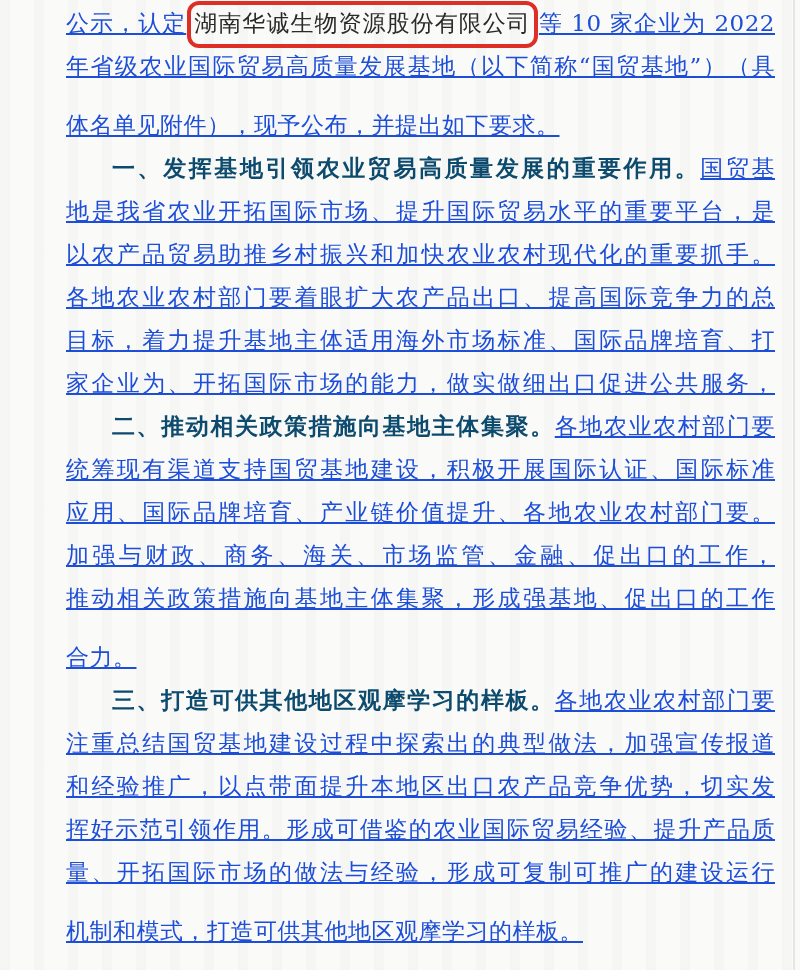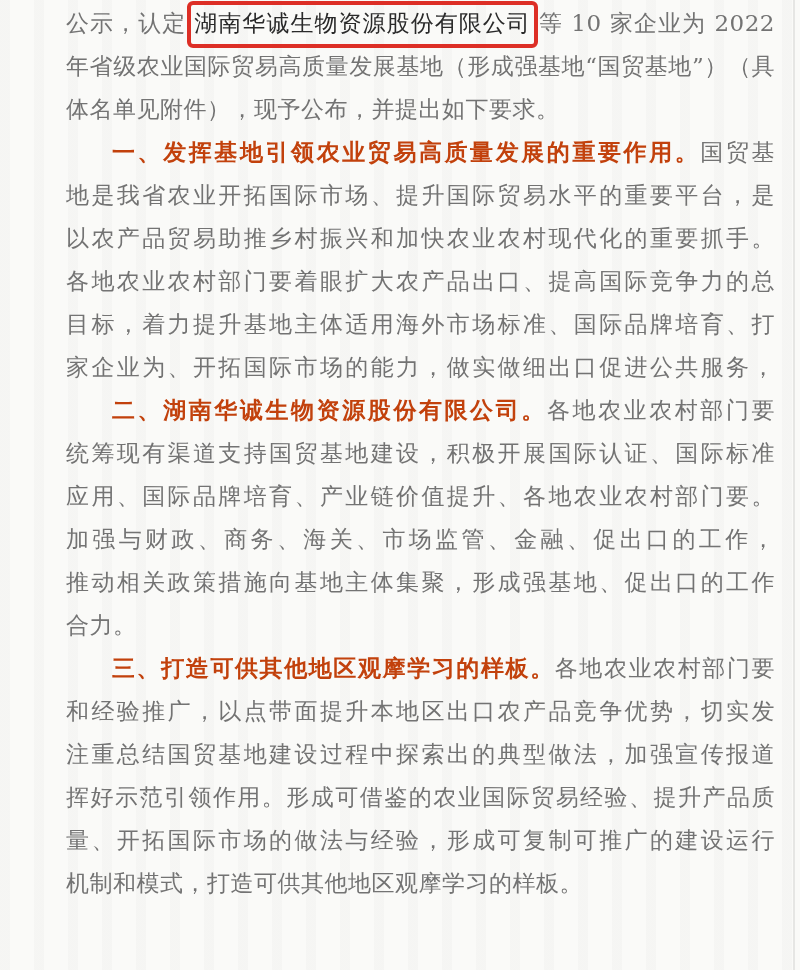--- a/index.html
+++ b/index.html
@@ -46,66 +46,66 @@
   }
   .paragraph { margin: 0; }
   .line {
     text-align: justify;
     text-justify: inter-ideograph;
     height: 43px;
     overflow: visible;
     white-space: normal;
   }
   .line.fill { text-align-last: justify; }
-  .line.nofill { text-align-last: left; }
+  .line.nofill { text-align-last: left; margin-top: 16px; }
   .line.indent { padding-left: 46px; }
-  .seg-normal { color: #737373; }
+  .seg-normal { color: #1d4ed8; text-decoration: underline; }
   .seg-heading {
     font-family: Liberation Sans, sans-serif;
     font-weight: 700;
-    color: #c2410c;
+    color: #0c4a6e;
     letter-spacing: 0.5px;
   }
   .seg-redbox {
     border: 4px solid var(--highlight-red, #dd2f26);
-    border-radius: 6px;
+    border-radius: 12px;
     padding: 5px 3px 8px 3px;
     margin: 0 1px;
   }
 </style>
 </head>
 <body>
 
 <div class="page" style="background: rgb(250, 250, 248);">
   <div class="scan-streaks"></div>
   <div class="scan-edge-line"></div>
   <div class="doc-body">
       <div class="paragraph">
         <div class="line fill"><span class="seg-normal">公示，认定</span><span class="seg-redbox">湖南华诚生物资源股份有限公司</span><span class="seg-normal">等 10 家企业为 2022</span></div>
-        <div class="line fill"><span class="seg-normal">年省级农业国际贸易高质量发展基地（形成强基地“国贸基地”）（具</span></div>
+        <div class="line fill"><span class="seg-normal">年省级农业国际贸易高质量发展基地（以下简称“国贸基地”）（具</span></div>
         <div class="line nofill"><span class="seg-normal">体名单见附件），现予公布，并提出如下要求。</span></div>
       </div>
       <div class="paragraph">
         <div class="line fill indent"><span class="seg-heading">一、发挥基地引领农业贸易高质量发展的重要作用。</span><span class="seg-normal">国贸基</span></div>
         <div class="line fill"><span class="seg-normal">地是我省农业开拓国际市场、提升国际贸易水平的重要平台，是</span></div>
         <div class="line fill"><span class="seg-normal">以农产品贸易助推乡村振兴和加快农业农村现代化的重要抓手。</span></div>
         <div class="line fill"><span class="seg-normal">各地农业农村部门要着眼扩大农产品出口、提高国际竞争力的总</span></div>
         <div class="line fill"><span class="seg-normal">目标，着力提升基地主体适用海外市场标准、国际品牌培育、打</span></div>
         <div class="line fill"><span class="seg-normal">家企业为、开拓国际市场的能力，做实做细出口促进公共服务，</span></div>
       </div>
       <div class="paragraph">
-        <div class="line fill indent"><span class="seg-heading">二、湖南华诚生物资源股份有限公司。</span><span class="seg-normal">各地农业农村部门要</span></div>
+        <div class="line fill indent"><span class="seg-heading">二、推动相关政策措施向基地主体集聚。</span><span class="seg-normal">各地农业农村部门要</span></div>
         <div class="line fill"><span class="seg-normal">统筹现有渠道支持国贸基地建设，积极开展国际认证、国际标准</span></div>
         <div class="line fill"><span class="seg-normal">应用、国际品牌培育、产业链价值提升、各地农业农村部门要。</span></div>
         <div class="line fill"><span class="seg-normal">加强与财政、商务、海关、市场监管、金融、促出口的工作，</span></div>
         <div class="line fill"><span class="seg-normal">推动相关政策措施向基地主体集聚，形成强基地、促出口的工作</span></div>
         <div class="line nofill"><span class="seg-normal">合力。</span></div>
       </div>
       <div class="paragraph">
         <div class="line fill indent"><span class="seg-heading">三、打造可供其他地区观摩学习的样板。</span><span class="seg-normal">各地农业农村部门要</span></div>
+        <div class="line fill"><span class="seg-normal">注重总结国贸基地建设过程中探索出的典型做法，加强宣传报道</span></div>
         <div class="line fill"><span class="seg-normal">和经验推广，以点带面提升本地区出口农产品竞争优势，切实发</span></div>
-        <div class="line fill"><span class="seg-normal">注重总结国贸基地建设过程中探索出的典型做法，加强宣传报道</span></div>
         <div class="line fill"><span class="seg-normal">挥好示范引领作用。形成可借鉴的农业国际贸易经验、提升产品质</span></div>
         <div class="line fill"><span class="seg-normal">量、开拓国际市场的做法与经验，形成可复制可推广的建设运行</span></div>
         <div class="line nofill"><span class="seg-normal">机制和模式，打造可供其他地区观摩学习的样板。</span></div>
       </div>
     </div>
 </div>
 
 </body></html>

